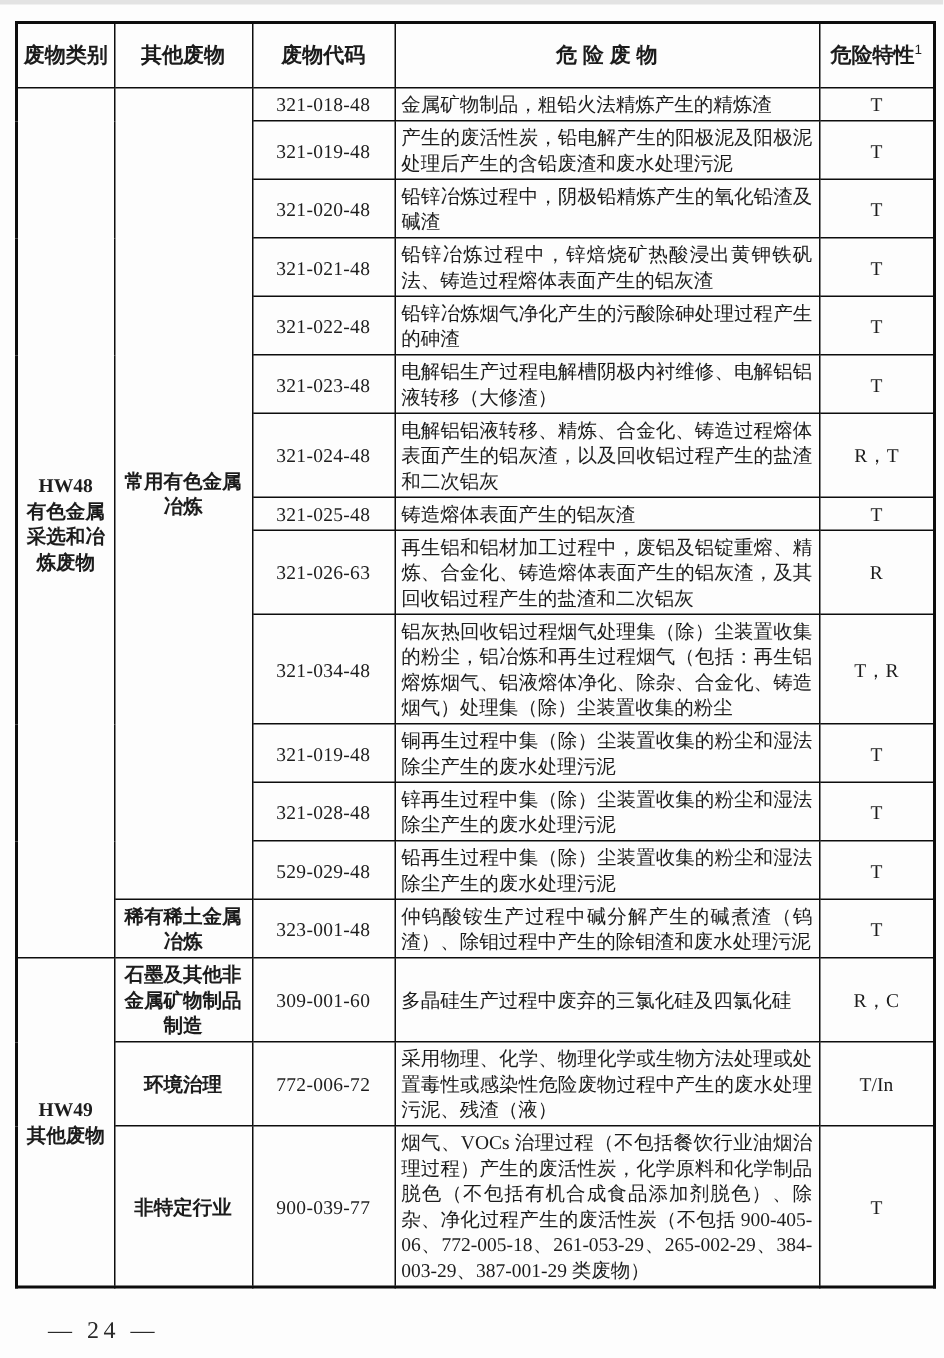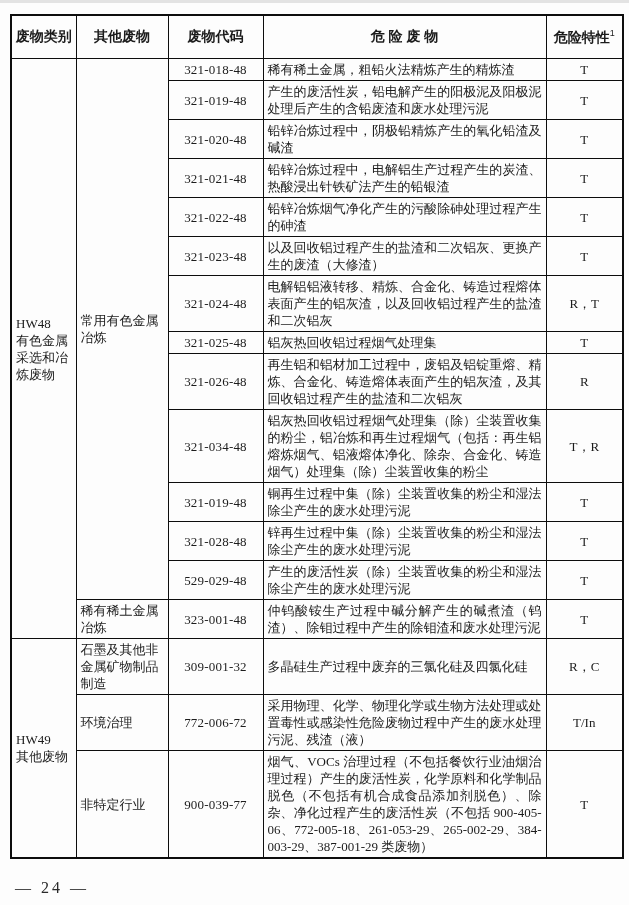--- a/index.html
+++ b/index.html
@@ -48,41 +48,42 @@
     font-weight: 400;
     vertical-align: super;
   }
   table.hw td {
     font-size: 13px;
     line-height: 17px;
     vertical-align: middle;
     padding: 2px 4px;
   }
   td.cat, td.src {
-    text-align: left;
+    text-align: center;
     white-space: pre-line;
     padding: 2px 3px;
+    font-weight: bold;
   }
   td.code {
     text-align: center;
     font-size: 13.5px;
     letter-spacing: 0.2px;
     white-space: nowrap;
   }
   td.waste {
     text-align: justify;
     padding: 2px 5px;
   }
   td.haz {
     text-align: center;
     font-size: 13.5px;
   }
   .footer {
     position: absolute;
-    left: 15px;
+    left: 32px;
     top: 879px;
     font-size: 16px;
     letter-spacing: 3px;
     color: #2a2a2a;
   }
 </style>
 </head>
 <body>
 
 <div class="page">
@@ -105,97 +106,97 @@
         <th><span>危险特性</span><sup>1</sup></th>
       </tr>
     </thead>
     <tbody>
         <tr>
           <td class="cat" rowspan="14">HW48
 有色金属采选和冶炼废物</td>
           <td class="src" rowspan="13">常用有色金属
 冶炼</td>
           <td class="code">321-018-48</td>
-          <td class="waste">稀有稀土金属，粗铅火法精炼产生的精炼渣</td>
+          <td class="waste">金属矿物制品，粗铅火法精炼产生的精炼渣</td>
           <td class="haz">T</td>
         </tr>
         <tr>
           <td class="code">321-019-48</td>
           <td class="waste">产生的废活性炭，铅电解产生的阳极泥及阳极泥处理后产生的含铅废渣和废水处理污泥</td>
           <td class="haz">T</td>
         </tr>
         <tr>
           <td class="code">321-020-48</td>
           <td class="waste">铅锌冶炼过程中，阴极铅精炼产生的氧化铅渣及碱渣</td>
           <td class="haz">T</td>
         </tr>
         <tr>
           <td class="code">321-021-48</td>
-          <td class="waste">铅锌冶炼过程中，电解铝生产过程产生的炭渣、热酸浸出针铁矿法产生的铅银渣</td>
+          <td class="waste">铅锌冶炼过程中，锌焙烧矿热酸浸出黄钾铁矾法、铸造过程熔体表面产生的铝灰渣</td>
           <td class="haz">T</td>
         </tr>
         <tr>
           <td class="code">321-022-48</td>
           <td class="waste">铅锌冶炼烟气净化产生的污酸除砷处理过程产生的砷渣</td>
           <td class="haz">T</td>
         </tr>
         <tr>
           <td class="code">321-023-48</td>
-          <td class="waste">以及回收铝过程产生的盐渣和二次铝灰、更换产生的废渣（大修渣）</td>
+          <td class="waste">电解铝生产过程电解槽阴极内衬维修、电解铝铝液转移（大修渣）</td>
           <td class="haz">T</td>
         </tr>
         <tr>
           <td class="code">321-024-48</td>
           <td class="waste">电解铝铝液转移、精炼、合金化、铸造过程熔体表面产生的铝灰渣，以及回收铝过程产生的盐渣和二次铝灰</td>
           <td class="haz">R，T</td>
         </tr>
         <tr>
           <td class="code">321-025-48</td>
-          <td class="waste">铝灰热回收铝过程烟气处理集</td>
-          <td class="haz">T</td>
-        </tr>
-        <tr>
-          <td class="code">321-026-48</td>
+          <td class="waste">铸造熔体表面产生的铝灰渣</td>
+          <td class="haz">T</td>
+        </tr>
+        <tr>
+          <td class="code">321-026-63</td>
           <td class="waste">再生铝和铝材加工过程中，废铝及铝锭重熔、精炼、合金化、铸造熔体表面产生的铝灰渣，及其回收铝过程产生的盐渣和二次铝灰</td>
           <td class="haz">R</td>
         </tr>
         <tr>
           <td class="code">321-034-48</td>
           <td class="waste">铝灰热回收铝过程烟气处理集（除）尘装置收集的粉尘，铝冶炼和再生过程烟气（包括：再生铝熔炼烟气、铝液熔体净化、除杂、合金化、铸造烟气）处理集（除）尘装置收集的粉尘</td>
           <td class="haz">T，R</td>
         </tr>
         <tr>
           <td class="code">321-019-48</td>
           <td class="waste">铜再生过程中集（除）尘装置收集的粉尘和湿法除尘产生的废水处理污泥</td>
           <td class="haz">T</td>
         </tr>
         <tr>
           <td class="code">321-028-48</td>
           <td class="waste">锌再生过程中集（除）尘装置收集的粉尘和湿法除尘产生的废水处理污泥</td>
           <td class="haz">T</td>
         </tr>
         <tr>
           <td class="code">529-029-48</td>
-          <td class="waste">产生的废活性炭（除）尘装置收集的粉尘和湿法除尘产生的废水处理污泥</td>
+          <td class="waste">铅再生过程中集（除）尘装置收集的粉尘和湿法除尘产生的废水处理污泥</td>
           <td class="haz">T</td>
         </tr>
         <tr>
           <td class="src" rowspan="1">稀有稀土金属
 冶炼</td>
           <td class="code">323-001-48</td>
           <td class="waste">仲钨酸铵生产过程中碱分解产生的碱煮渣（钨渣）、除钼过程中产生的除钼渣和废水处理污泥</td>
           <td class="haz">T</td>
         </tr>
         <tr>
           <td class="cat" rowspan="3">HW49
 其他废物</td>
           <td class="src" rowspan="1">石墨及其他非
 金属矿物制品
 制造</td>
-          <td class="code">309-001-32</td>
+          <td class="code">309-001-60</td>
           <td class="waste">多晶硅生产过程中废弃的三氯化硅及四氯化硅</td>
           <td class="haz">R，C</td>
         </tr>
         <tr>
           <td class="src" rowspan="1">环境治理</td>
           <td class="code">772-006-72</td>
           <td class="waste">采用物理、化学、物理化学或生物方法处理或处置毒性或感染性危险废物过程中产生的废水处理污泥、残渣（液）</td>
           <td class="haz">T/In</td>
         </tr>
         <tr>

